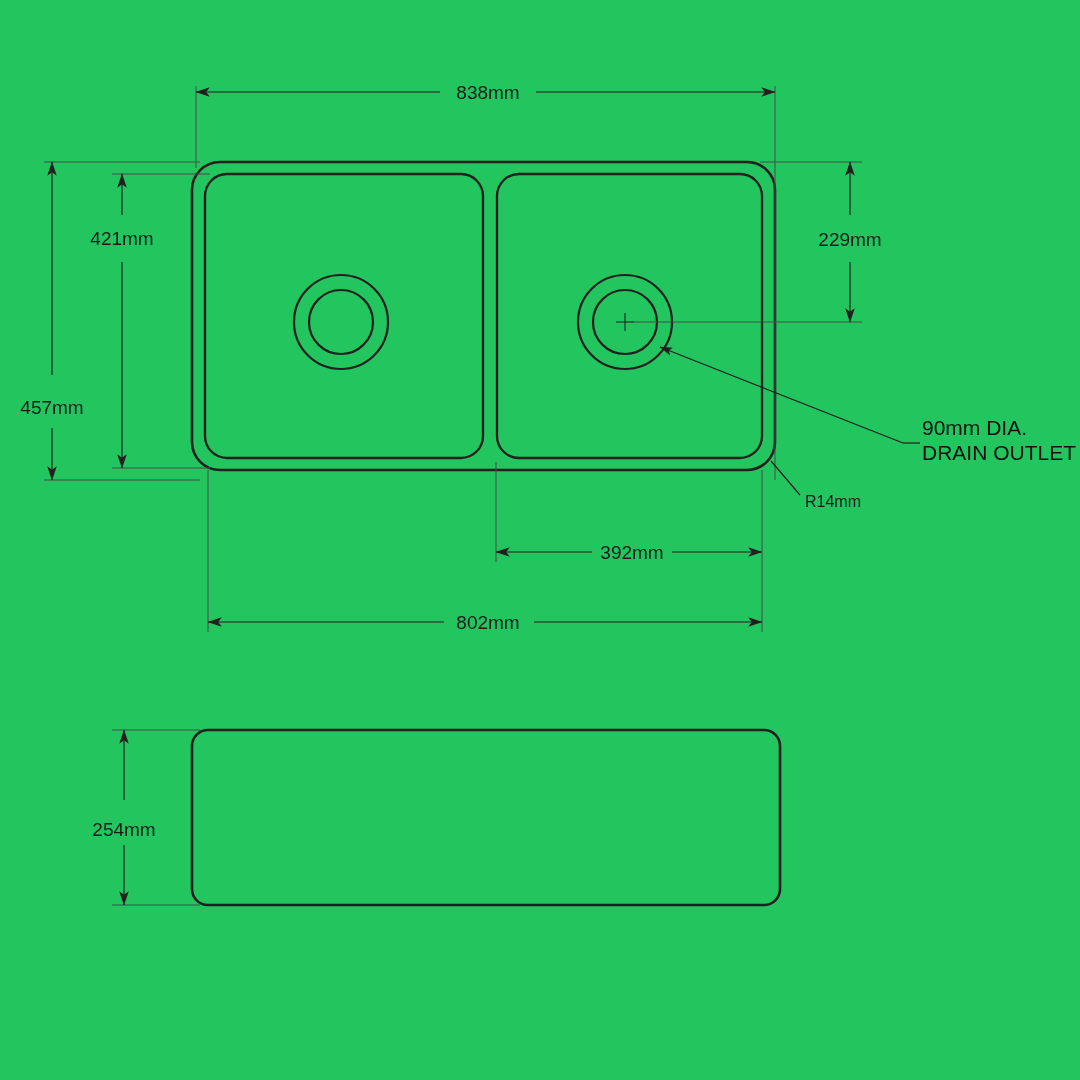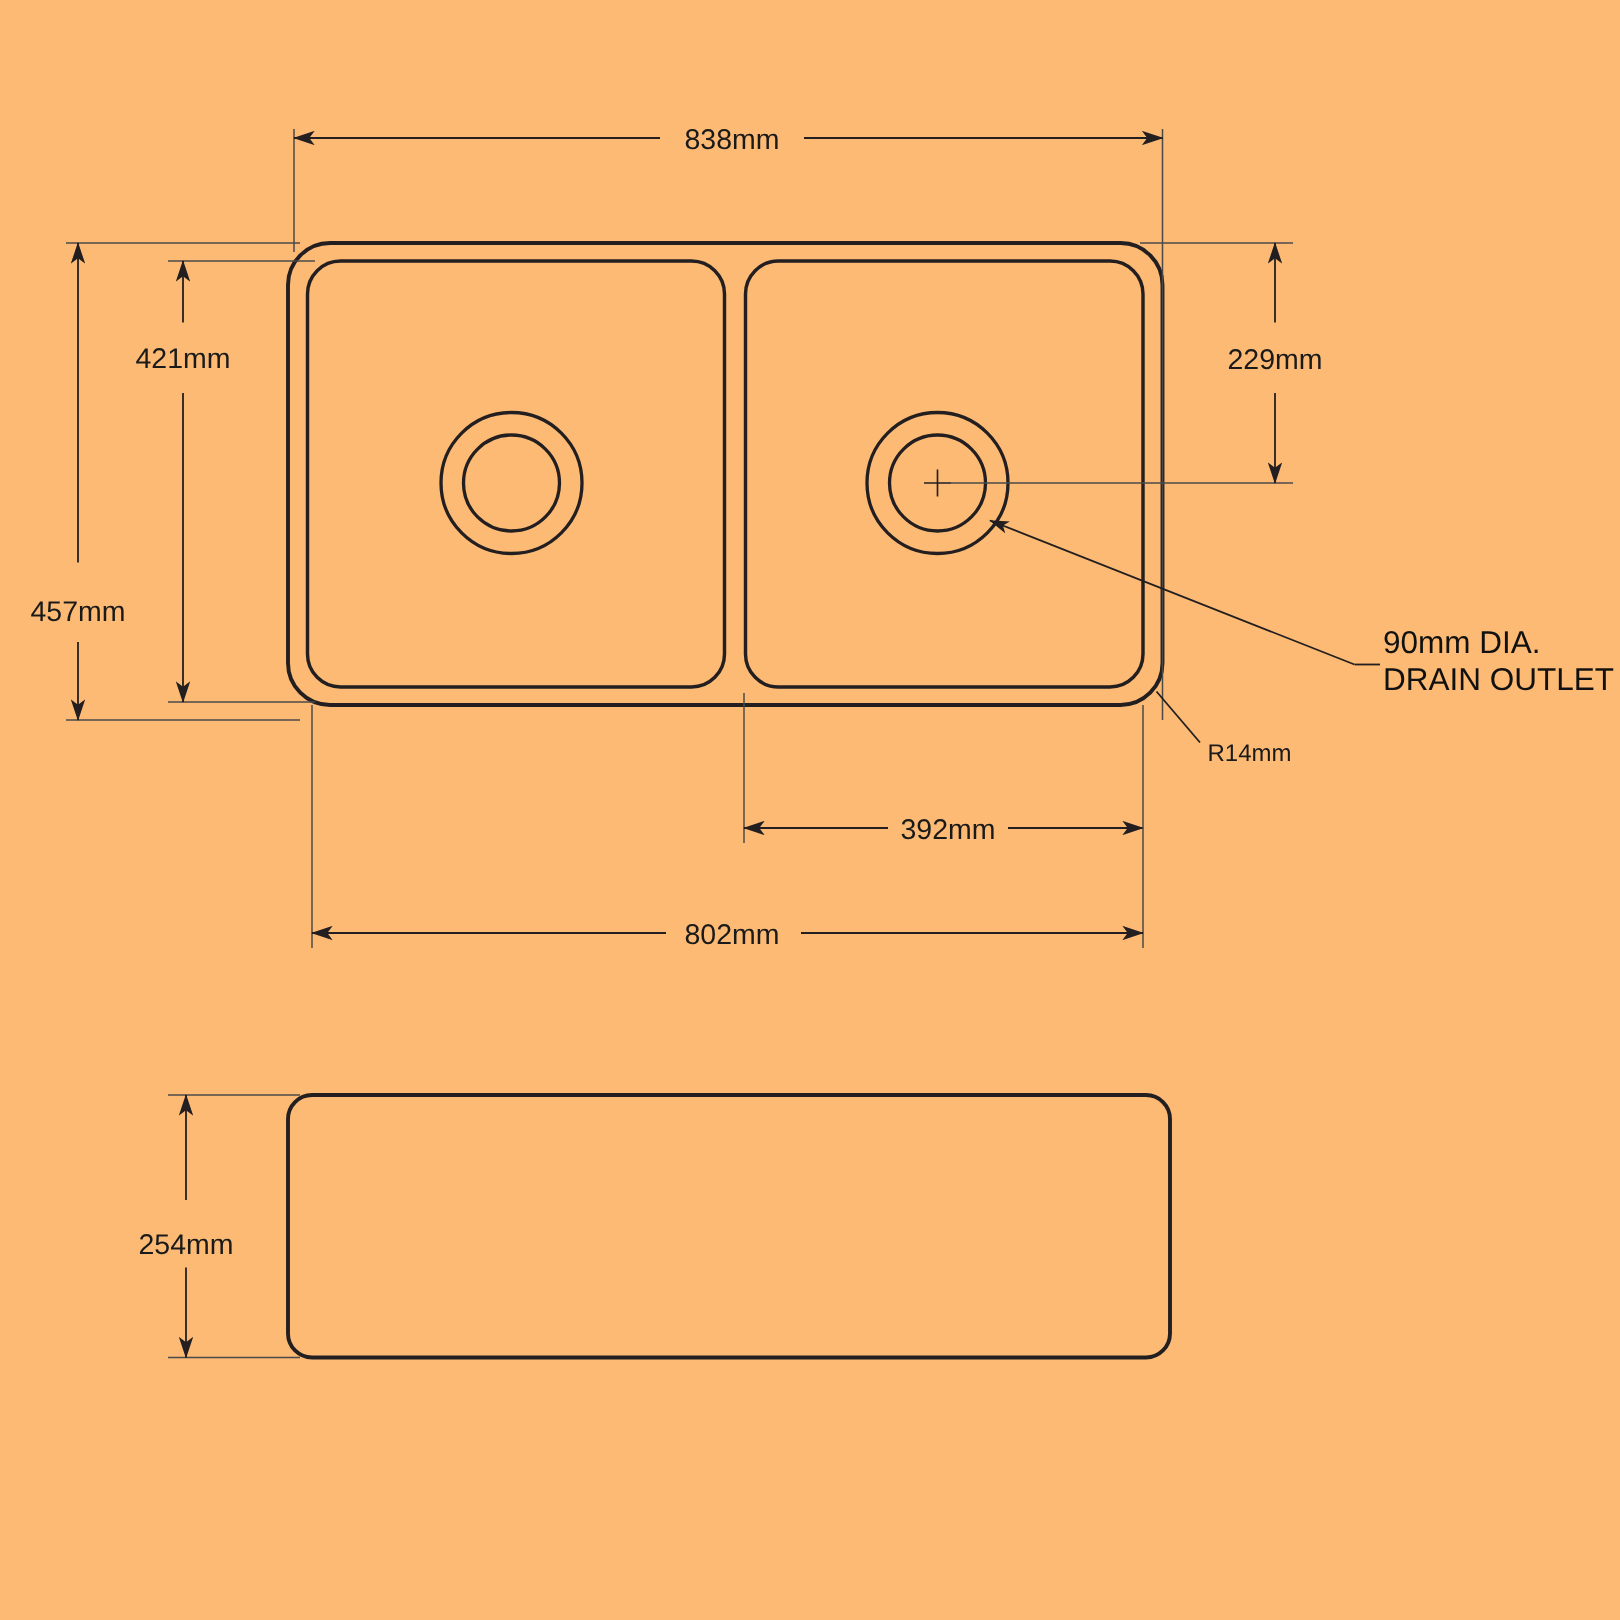--- a/index.html
+++ b/index.html
@@ -11,21 +11,21 @@
   body {
     width: 1080px;
     height: 1080px;
     font-family: "Liberation Sans", sans-serif;
     overflow: hidden;
   }
   #drawing-root {
     position: relative;
     width: 1080px;
     height: 1080px;
-    background: #fdba74;
+    background: #22c55e;
   }
   svg#drawing-canvas {
     position: absolute;
     top: 0;
     left: 0;
     width: 1080px;
     height: 1080px;
     display: block;
   }
   .dim-text {

